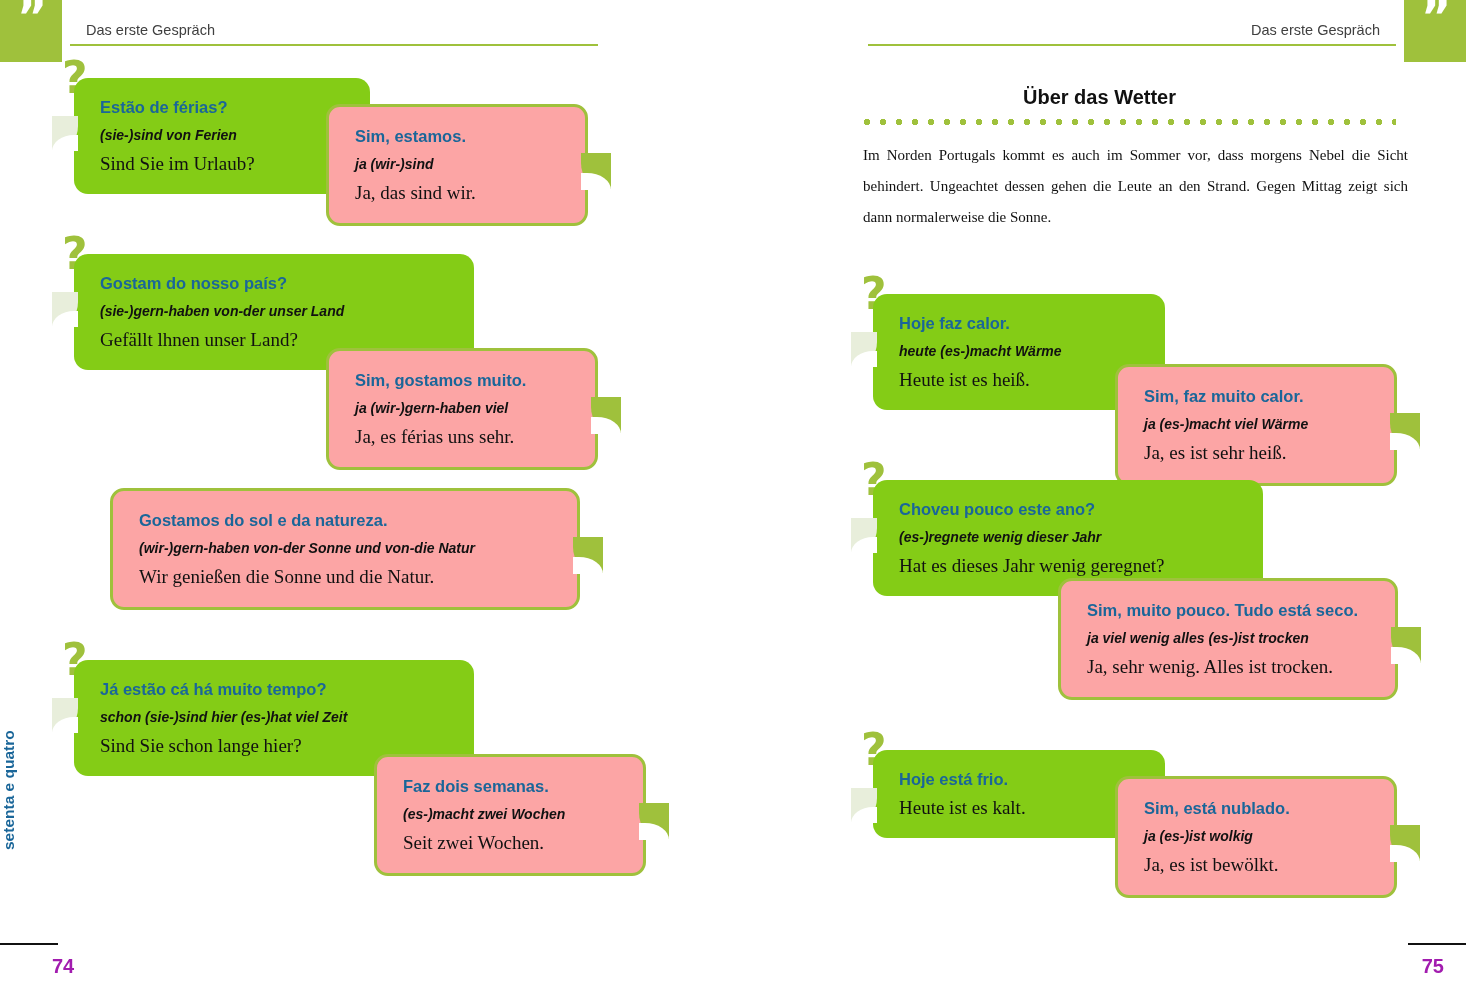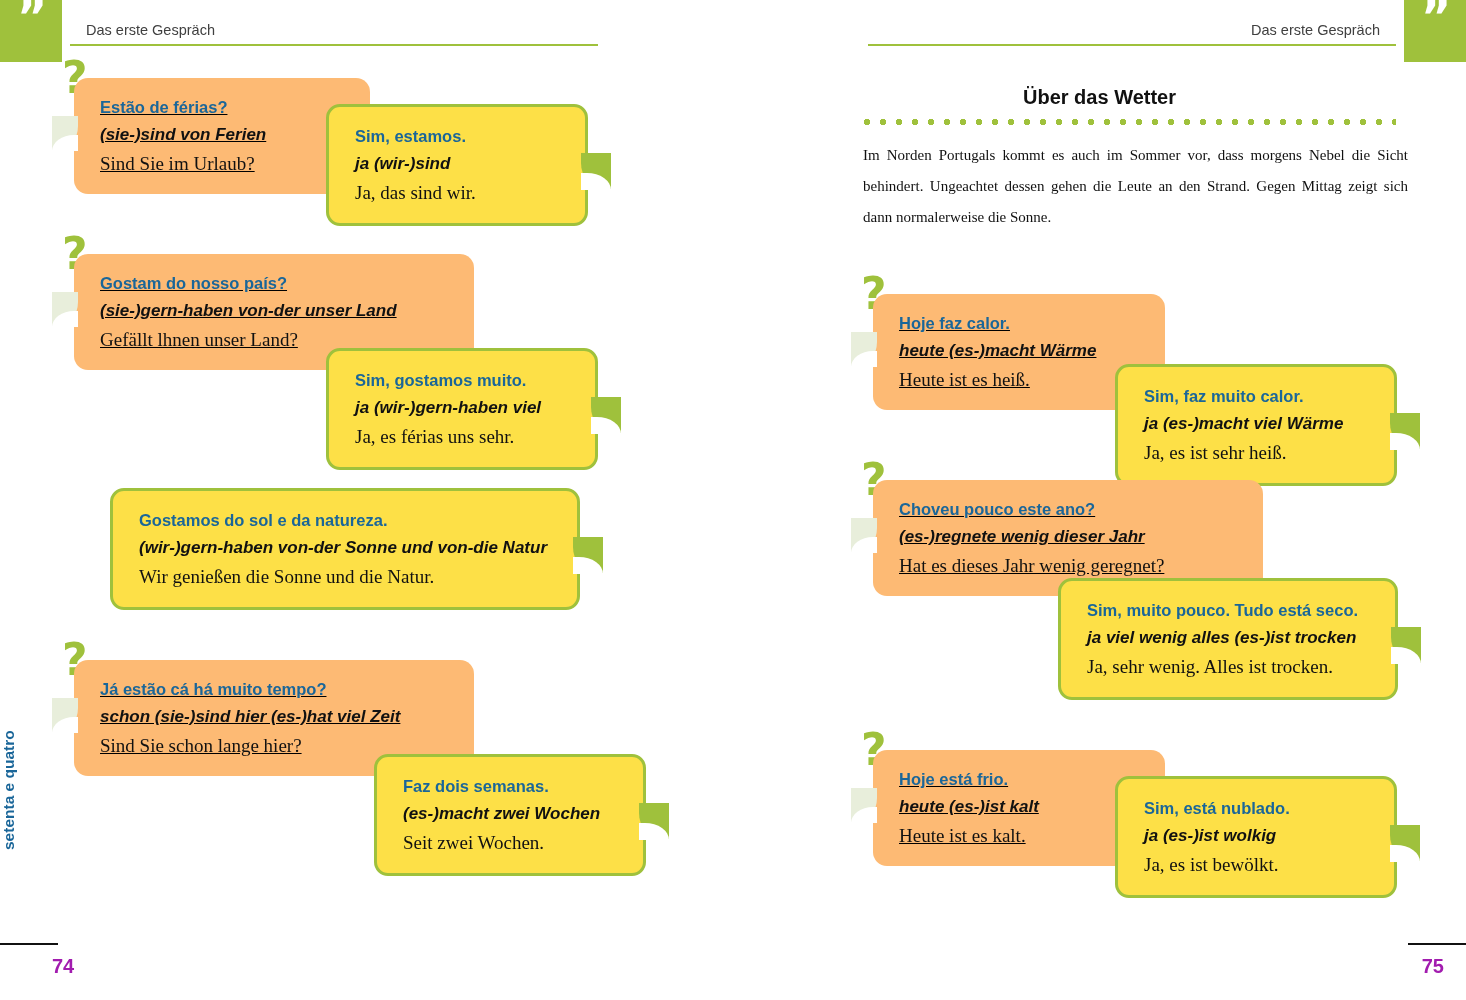--- a/index.html
+++ b/index.html
@@ -91,40 +91,39 @@
     font-family: "Liberation Serif", serif;
     font-size: 15px; line-height: 31px;
     color: #111111;
     text-align: justify;
   }
 
   
   .bubble { position: absolute; padding: 16px 22px 16px 26px; }
 
   .bubble-q {
-    background: #fdba74;
+    background: #84cc16;
     border-radius: 14px;
-    text-decoration: underline;
   }
   
   .bubble-q .tail {
     position: absolute; left: -22px; top: 38px;
     width: 26px; height: 34px;
     background: #e8eedb;
     border-bottom-right-radius: 20px 24px;
   }
   .bubble-q .tail::after {
     content: ""; position: absolute; left: 0; bottom: -1px;
     width: 26px; height: 16px;
     background: #ffffff;
     border-top-left-radius: 22px 16px;
   }
 
   .bubble-a {
-    background: #fde047;
+    background: #fca5a5;
     border: 3.5px solid #9fc13c;
     border-radius: 14px;
   }
   
   .bubble-a .tail {
     position: absolute; right: -26px; top: 46px;
     width: 30px; height: 36px;
     background: #9fc13c;
     border-bottom-left-radius: 22px 26px;
   }
@@ -133,21 +132,21 @@
     width: 30px; height: 17px;
     background: #ffffff;
     border-top-right-radius: 24px 17px;
   }
 
   .line-pt {
     font-size: 16.5px; font-weight: 700; color: #1a6699;
     line-height: 27px; white-space: nowrap;
   }
   .line-lit {
-    font-size: 17px; font-style: italic; font-weight: 600; color: #111111;
+    font-size: 14px; font-style: italic; font-weight: 600; color: #111111;
     line-height: 28px; white-space: nowrap;
   }
   .line-de {
     font-family: "Liberation Serif", serif;
     font-size: 19px; color: #111111;
     line-height: 29px; white-space: nowrap;
   }
 
   
   .q-orn {
@@ -263,21 +262,20 @@
       <div class="tail"></div>
       <div class="line-pt">Sim, muito pouco. Tudo está seco.</div>
       <div class="line-lit">ja viel wenig alles (es-)ist trocken</div>
       <div class="line-de">Ja, sehr wenig. Alles ist trocken.</div>
     </div>
 
     <div class="q-orn" style="left:128px; top:728px;">?</div>
     <div class="bubble bubble-q" style="left:140px; top:750px; width:292px;">
       <div class="tail"></div>
       <div class="line-pt">Hoje está frio.</div>
-      <div class="line-lit">heute (es-)ist kalt</div>
       <div class="line-de">Heute ist es kalt.</div>
     </div>
     <div class="bubble bubble-a" style="left:382px; top:776px; width:282px;">
       <div class="tail"></div>
       <div class="line-pt">Sim, está nublado.</div>
       <div class="line-lit">ja (es-)ist wolkig</div>
       <div class="line-de">Ja, es ist bewölkt.</div>
     </div>
 
     <div class="foot-rule foot-rule-right"></div>

